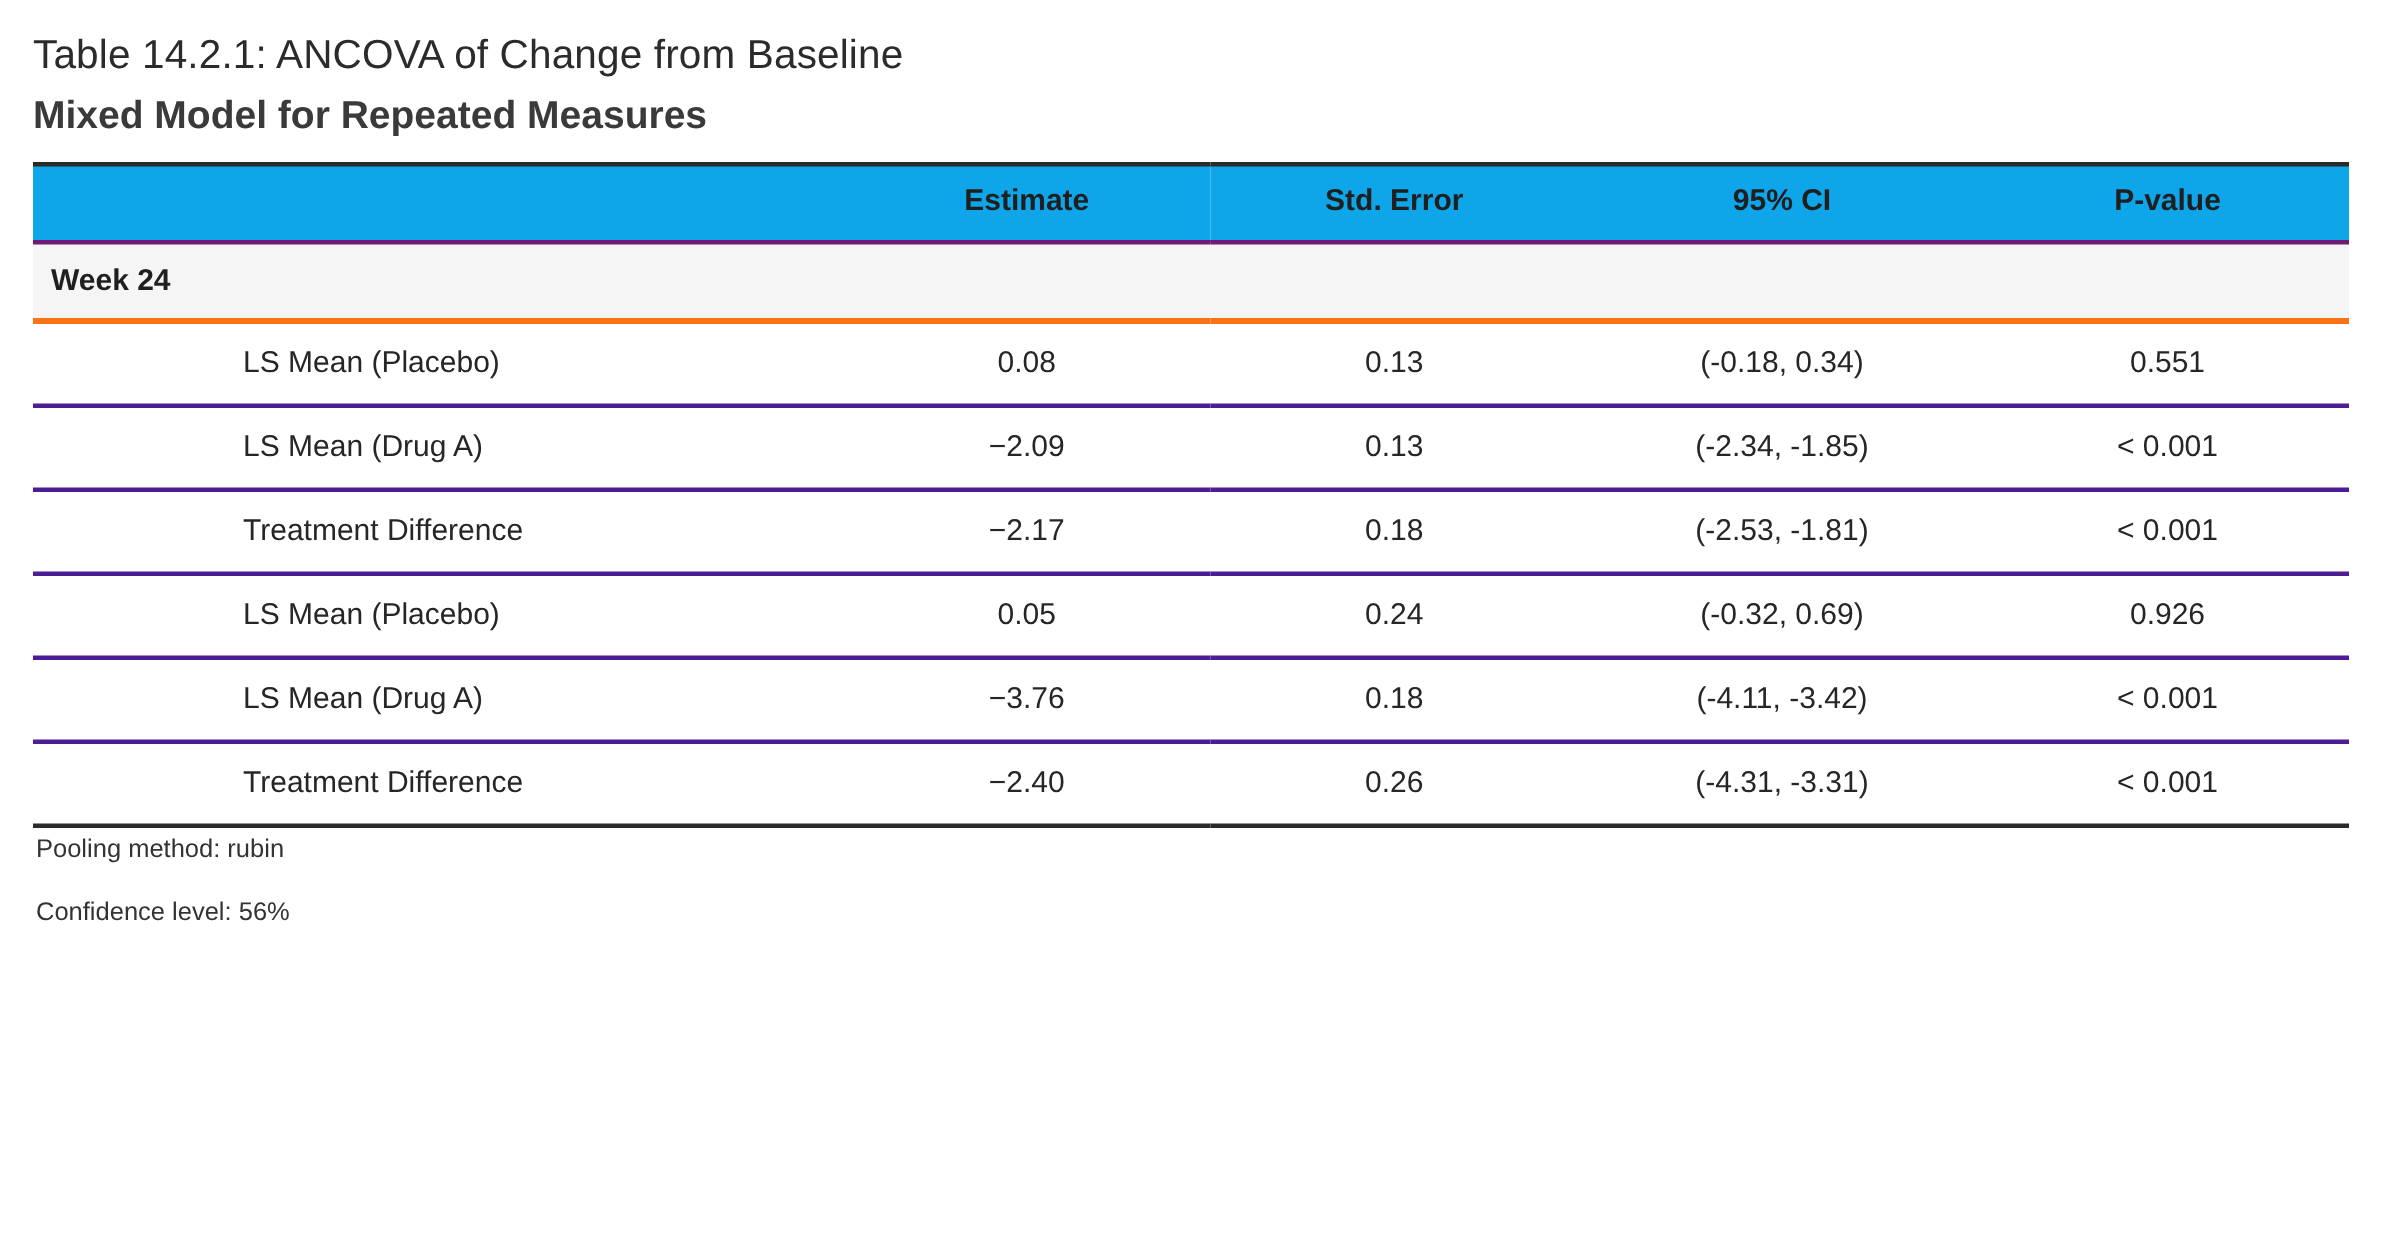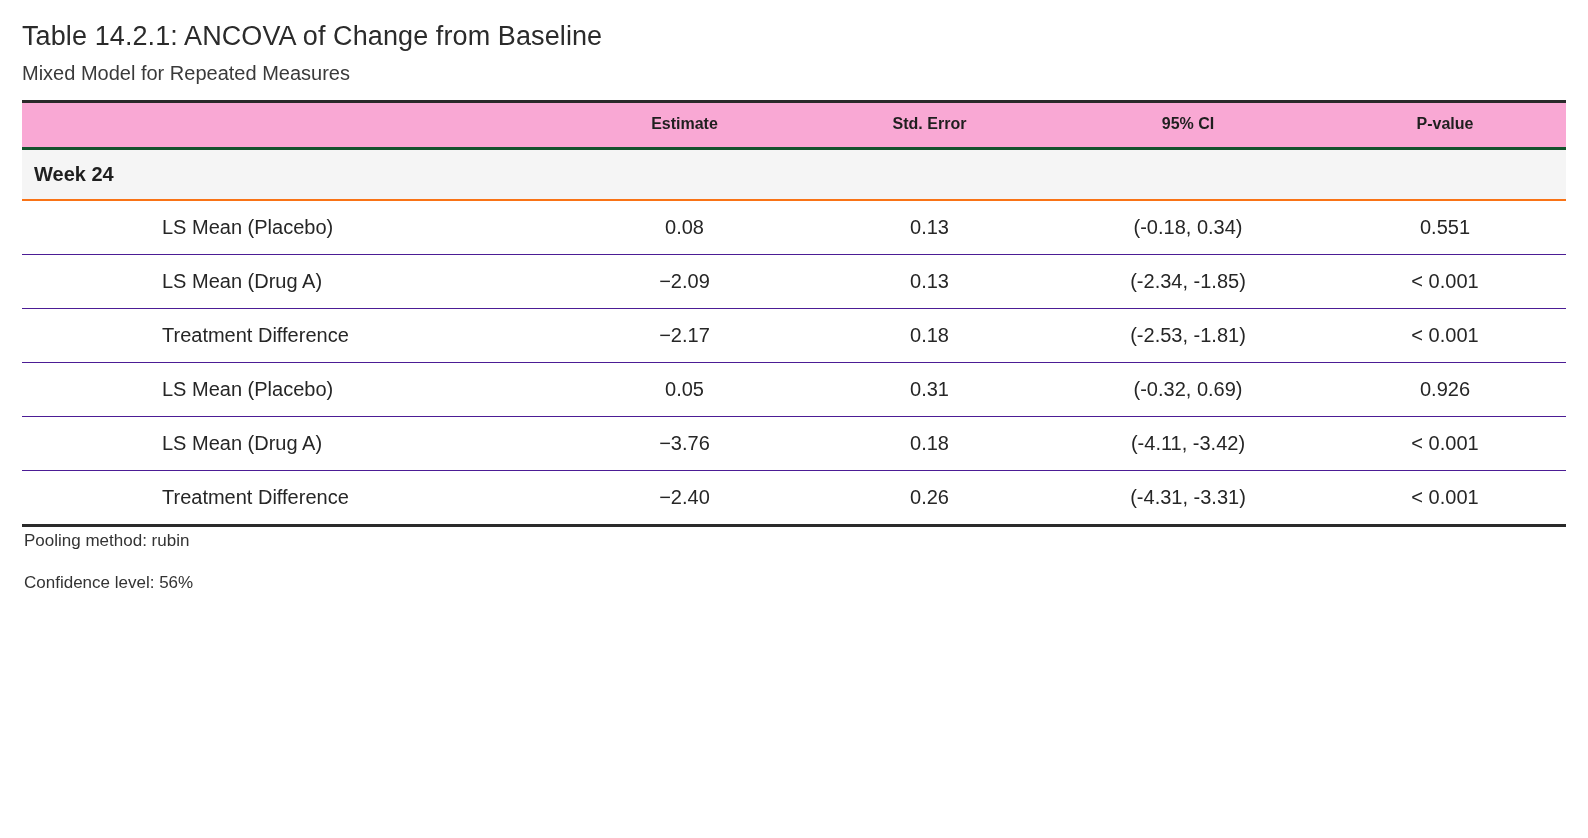--- a/index.html
+++ b/index.html
@@ -21,64 +21,64 @@
   }
   .title {
     font-size: 27px;
     color: #2b2b2b;
     letter-spacing: 0.1px;
     margin: 0 0 2px 0;
     font-weight: 400;
     line-height: 1.35;
   }
   .subtitle {
-    font-size: 20px;
+    font-size: 26px;
     color: #3a3a3a;
-    font-weight: 400;
+    font-weight: 700;
     margin: 6px 0 14px 0;
     line-height: 1.3;
   }
   table.stats {
     border-collapse: collapse;
     width: 1544px;
     table-layout: fixed;
   }
   table.stats col.c-label  { width: 540px; }
   table.stats col.c-est    { width: 245px; }
   table.stats col.c-se     { width: 245px; }
   table.stats col.c-ci     { width: 272px; }
   table.stats col.c-p      { width: 242px; }
 
   thead th {
-    font-size: 16px;
+    font-size: 20px;
     font-weight: bold;
     color: #1f1f1f;
     padding: 12px 0 14px 0;
     text-align: center;
     border-top: 3px solid #2a2a2a;
-    border-bottom: 3px solid #14532d;
-    background: #f9a8d4;
+    border-bottom: 3px solid #701a75;
+    background: #0ea5e9;
   }
   thead th.lbl {
     text-align: left;
   }
   tr.group-row td {
     background: #f5f5f5;
     font-size: 20px;
     font-weight: bold;
     color: #1f1f1f;
     padding: 13px 0 13px 12px;
-    border-bottom: 2px solid #f97316;
+    border-bottom: 4px solid #f97316;
   }
   tr.data-row td {
     font-size: 20px;
     color: #262626;
     padding: 15px 0 15px 0;
     text-align: center;
-    border-bottom: 1px solid #4c1d95;
+    border-bottom: 3px solid #4c1d95;
     background: #ffffff;
   }
   tr.data-row td.lbl {
     text-align: left;
     padding-left: 140px;
   }
   tr.data-row.last td {
     border-bottom: 3px solid #2a2a2a;
   }
   .footnotes {
@@ -140,21 +140,21 @@
         <td class="lbl">Treatment Difference</td>
         <td>−2.17</td>
         <td>0.18</td>
         <td>(-2.53, -1.81)</td>
         <td>&lt; 0.001</td>
       </tr>
 
       <tr class="data-row">
         <td class="lbl">LS Mean (Placebo)</td>
         <td>0.05</td>
-        <td>0.31</td>
+        <td>0.24</td>
         <td>(-0.32, 0.69)</td>
         <td>0.926</td>
       </tr>
       <tr class="data-row">
         <td class="lbl">LS Mean (Drug A)</td>
         <td>−3.76</td>
         <td>0.18</td>
         <td>(-4.11, -3.42)</td>
         <td>&lt; 0.001</td>
       </tr>

